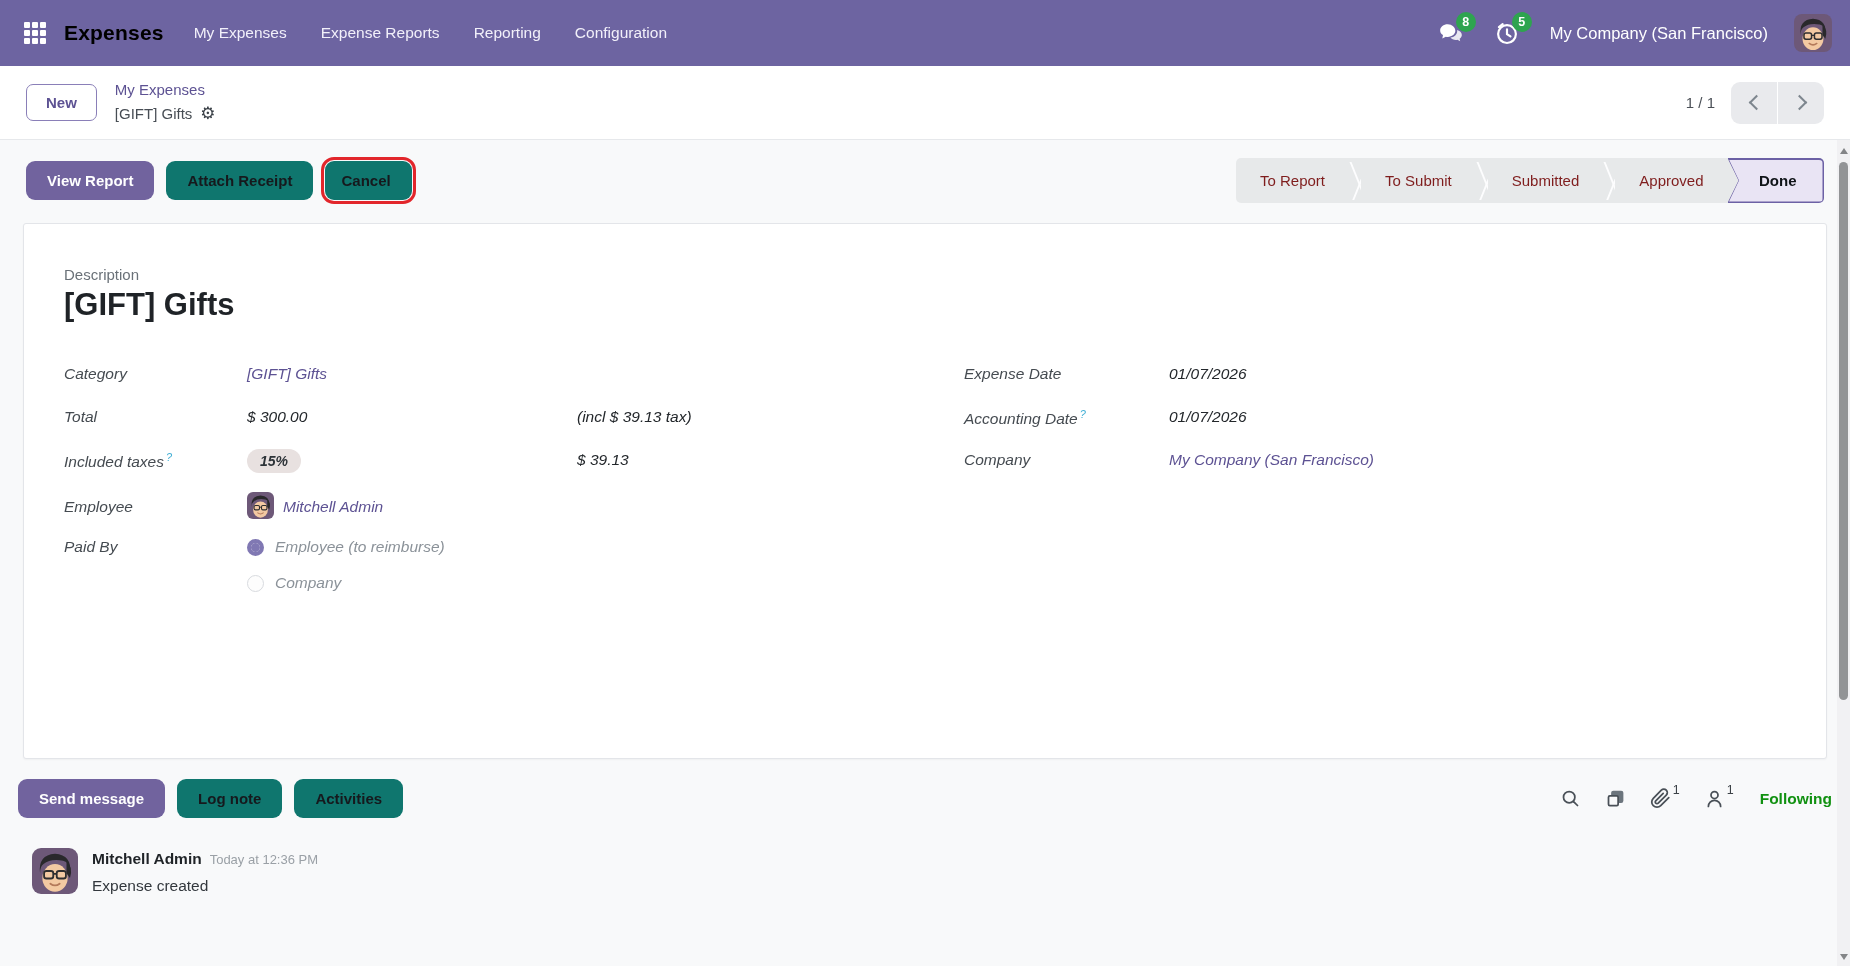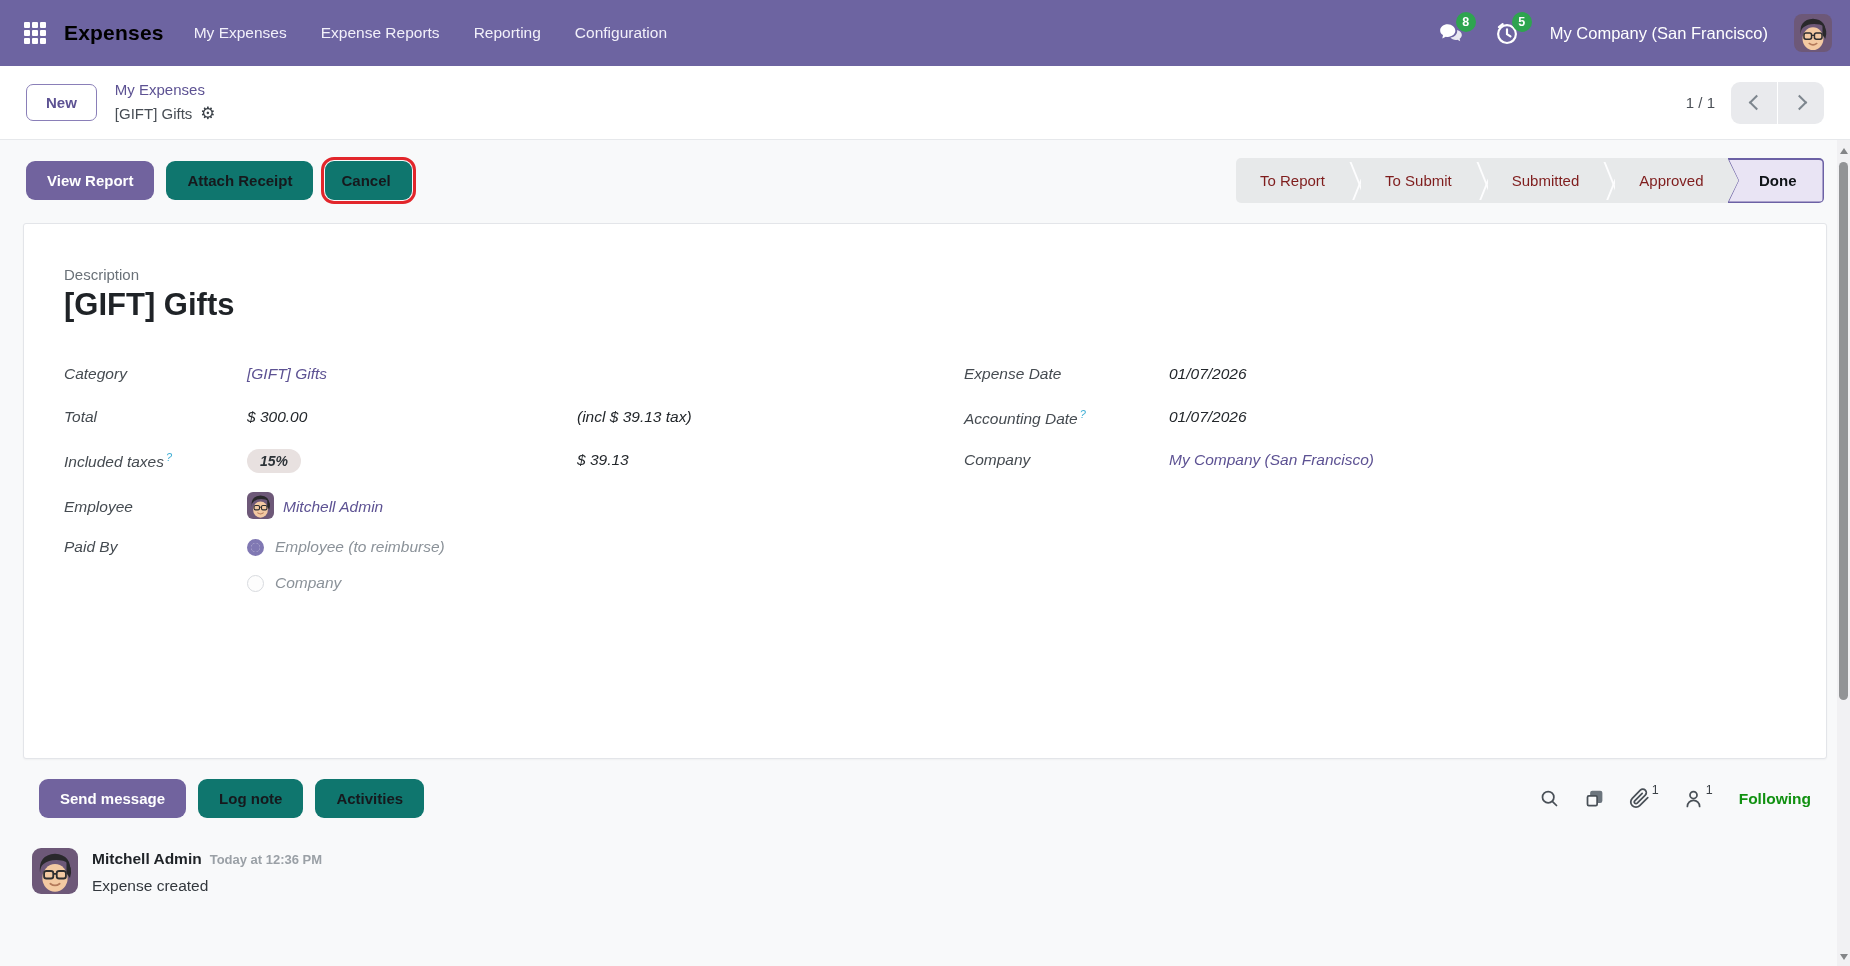--- a/index.html
+++ b/index.html
@@ -82,37 +82,37 @@
   .tax-pill { display:inline-block; background:#e8e1e0; color:#2d3338; font-size:14px; font-weight:600;
     border-radius:13px; padding:4px 13px; cursor:pointer; }
   .emp { display:flex; align-items:center; gap:9px; }
   .radio-group { display:flex; flex-direction:column; gap:18px; padding-top:2px; }
   .radio-row { display:flex; align-items:center; gap:11px; font-size:15.5px; color:#8b9299; }
   .radio { width:17px; height:17px; border-radius:50%; flex:0 0 auto; }
   .radio.on { background:#8078b3; border:none; box-shadow:inset 0 0 0 4.5px #8078b3, inset 0 0 0 8px #fff; background:#fff; border:4.5px solid #8078b3; }
   .radio.off { border:1px solid #d8dbdf; background:#fdfdfd; }
 
   
-  .chatter-topbar { display:flex; align-items:center; padding:20px 39px 0; }
+  .chatter-topbar { display:flex; align-items:center; padding:20px 18px 0; }
   .chatter-topbar .btn { margin-right:12px; }
   .chatter-icons { margin-left:auto; display:flex; align-items:center; gap:24px; }
   .c-icon { position:relative; cursor:pointer; display:flex; align-items:flex-start; color:#495057; }
   .c-icon svg { width:21px; height:21px; }
   .c-sup { font-size:12.5px; color:#3c4247; margin-left:2px; line-height:1; position:relative; top:-4px; }
   .following { color:#119111; font-size:15.5px; font-weight:700; cursor:pointer; margin-left:2px; }
 
   .today-divider { display:flex; align-items:center; gap:18px; margin:52px 32px 0 32px; }
   .today-divider .line { flex:1; height:1px; background:#e3e5e8; }
   .today-divider .txt { color:#7a828a; font-size:15.5px; }
 
   .message { display:flex; gap:14px; padding:30px 26px 0 32px; }
   .msg-body-wrap { padding-top:2px; }
   .msg-head { display:flex; align-items:baseline; gap:8px; }
   .msg-author { font-size:15.5px; font-weight:700; color:#1f2327; cursor:pointer; }
-  .msg-time { font-size:13px; color:#9aa0a6;font-weight:bold; }
+  .msg-time { font-size:13px; color:#9aa0a6; }
   .msg-text { font-size:15.5px; color:#33383d; margin-top:9px; }
 
   
   .scrollbar { position:absolute; top:0; right:0; width:13px; height:826px; background:#f1f1f3; }
   .sb-arrow { position:absolute; left:50%; transform:translateX(-50%); width:0; height:0;
     border-left:4.5px solid transparent; border-right:4.5px solid transparent; cursor:pointer; }
   .sb-arrow.up { top:8px; border-bottom:6px solid #838587; }
   .sb-arrow.down { bottom:6px; border-top:6px solid #838587; }
   .sb-thumb { position:absolute; top:22px; left:2px; width:9px; height:538px; background:#929496; border-radius:5px; cursor:pointer; }
 </style>

